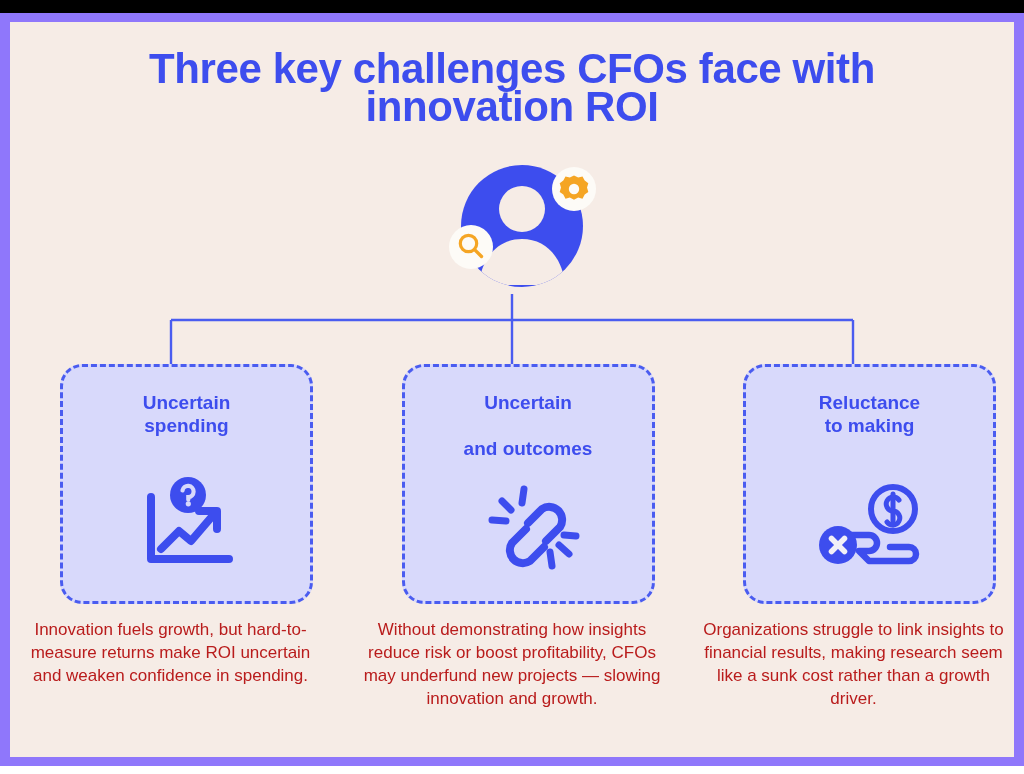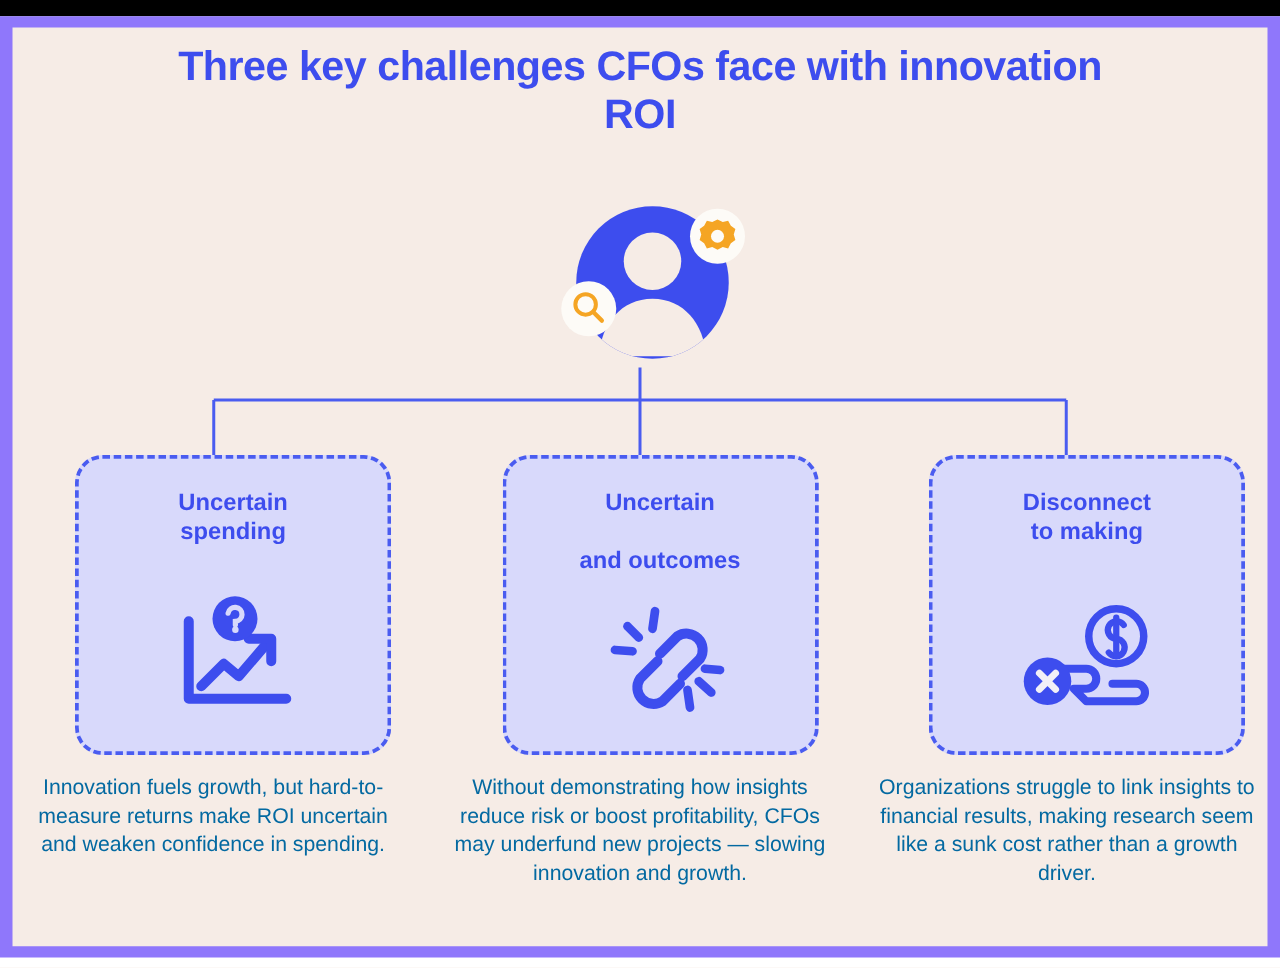--- a/index.html
+++ b/index.html
@@ -21,24 +21,24 @@
     padding:9px 10px 9px 10px;
   }
   .canvas{
     position:relative; width:100%; height:100%;
     background:#f6ece6;
     overflow:hidden;
   }
 
   
   .title{
-    position:absolute; left:0; right:0; top:12px;
+    position:absolute; left:0; right:0; top:28px;
     text-align:center;
     color:#3d4dee;
-    font-size:33px;
+    font-size:42px;
     font-weight:bold;
     line-height:38px;
     letter-spacing:-0.4px;
     padding:0 110px;
   }
 
   
   .hero{
     position:absolute; left:447px; top:139px; width:130px; height:130px;
   }
@@ -80,21 +80,21 @@
   .card-icon svg{ display:block; overflow:visible; }
 
   
   .captions{
     position:absolute; left:0; top:596px; width:1004px;
     display:flex; justify-content:space-between;
     padding:0 10px;
   }
   .caption{
     width:301px;
-    color:#0369a1;
+    color:#b91c1c;
     font-size:17px;
     line-height:23px;
     text-align:center;
   }
 </style>
 </head>
 <body>
 
 <div id="root">
 
@@ -202,21 +202,21 @@
                 <line x1="70" y1="71" x2="72" y2="85"></line>
                 <line x1="79" y1="64" x2="89" y2="73"></line>
                 <line x1="84" y1="54" x2="96" y2="55"></line>
               </g>
             </svg>
           </div>
         </div>
 
         <div class="card">
           <div class="card-title">
-            <span>Disconnect</span><br>
+            <span>Reluctance</span><br>
             <span>to making</span>
           </div>
           <div class="card-icon">
             <svg width="106" height="88" viewBox="0 0 106 88" xmlns="http://www.w3.org/2000/svg">
 
               <circle cx="76" cy="26" r="22" fill="none" stroke="#3d4dee" stroke-width="6"></circle>
               <path d="M82 17 a7 7 0 1 0 -6 11 a7 7 0 1 1 -6 11" fill="none" stroke="#3d4dee" stroke-width="5" stroke-linecap="round"></path>
               <line x1="76" y1="11" x2="76" y2="42" stroke="#3d4dee" stroke-width="5" stroke-linecap="round"></line>
 
               <path d="M31 52 L 52 52 a8 8 0 0 1 0 16 L 42 68

